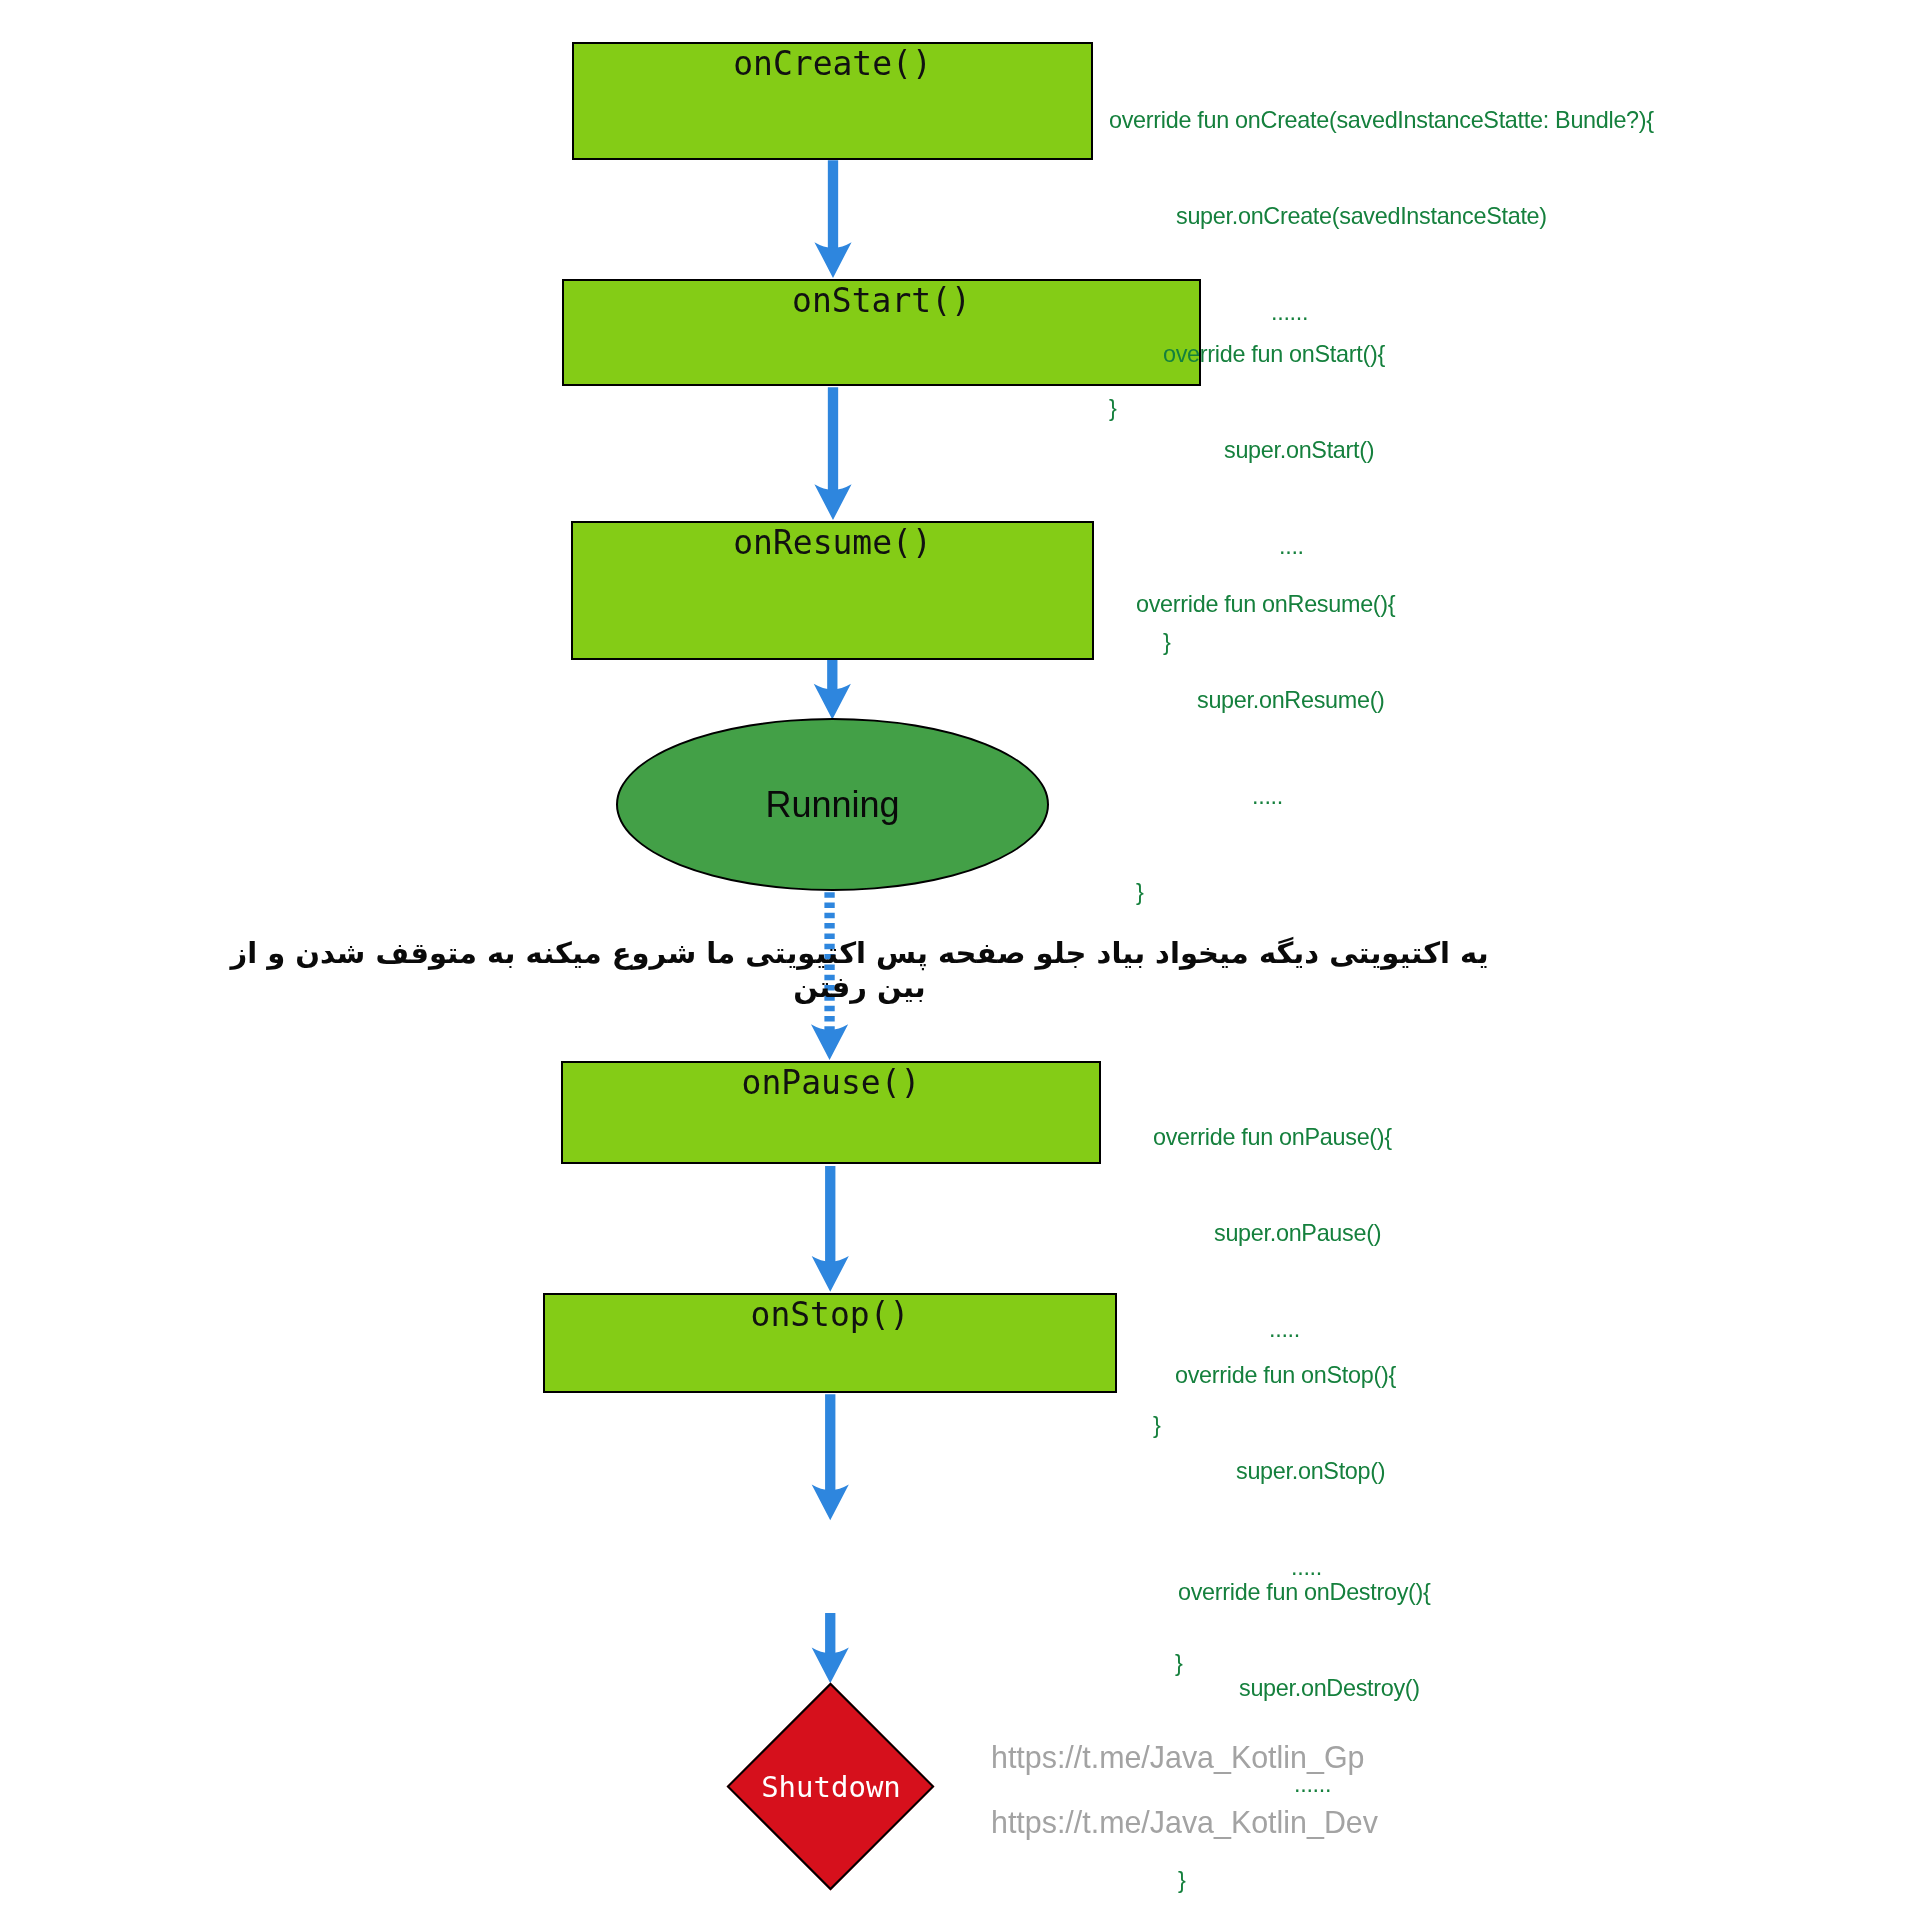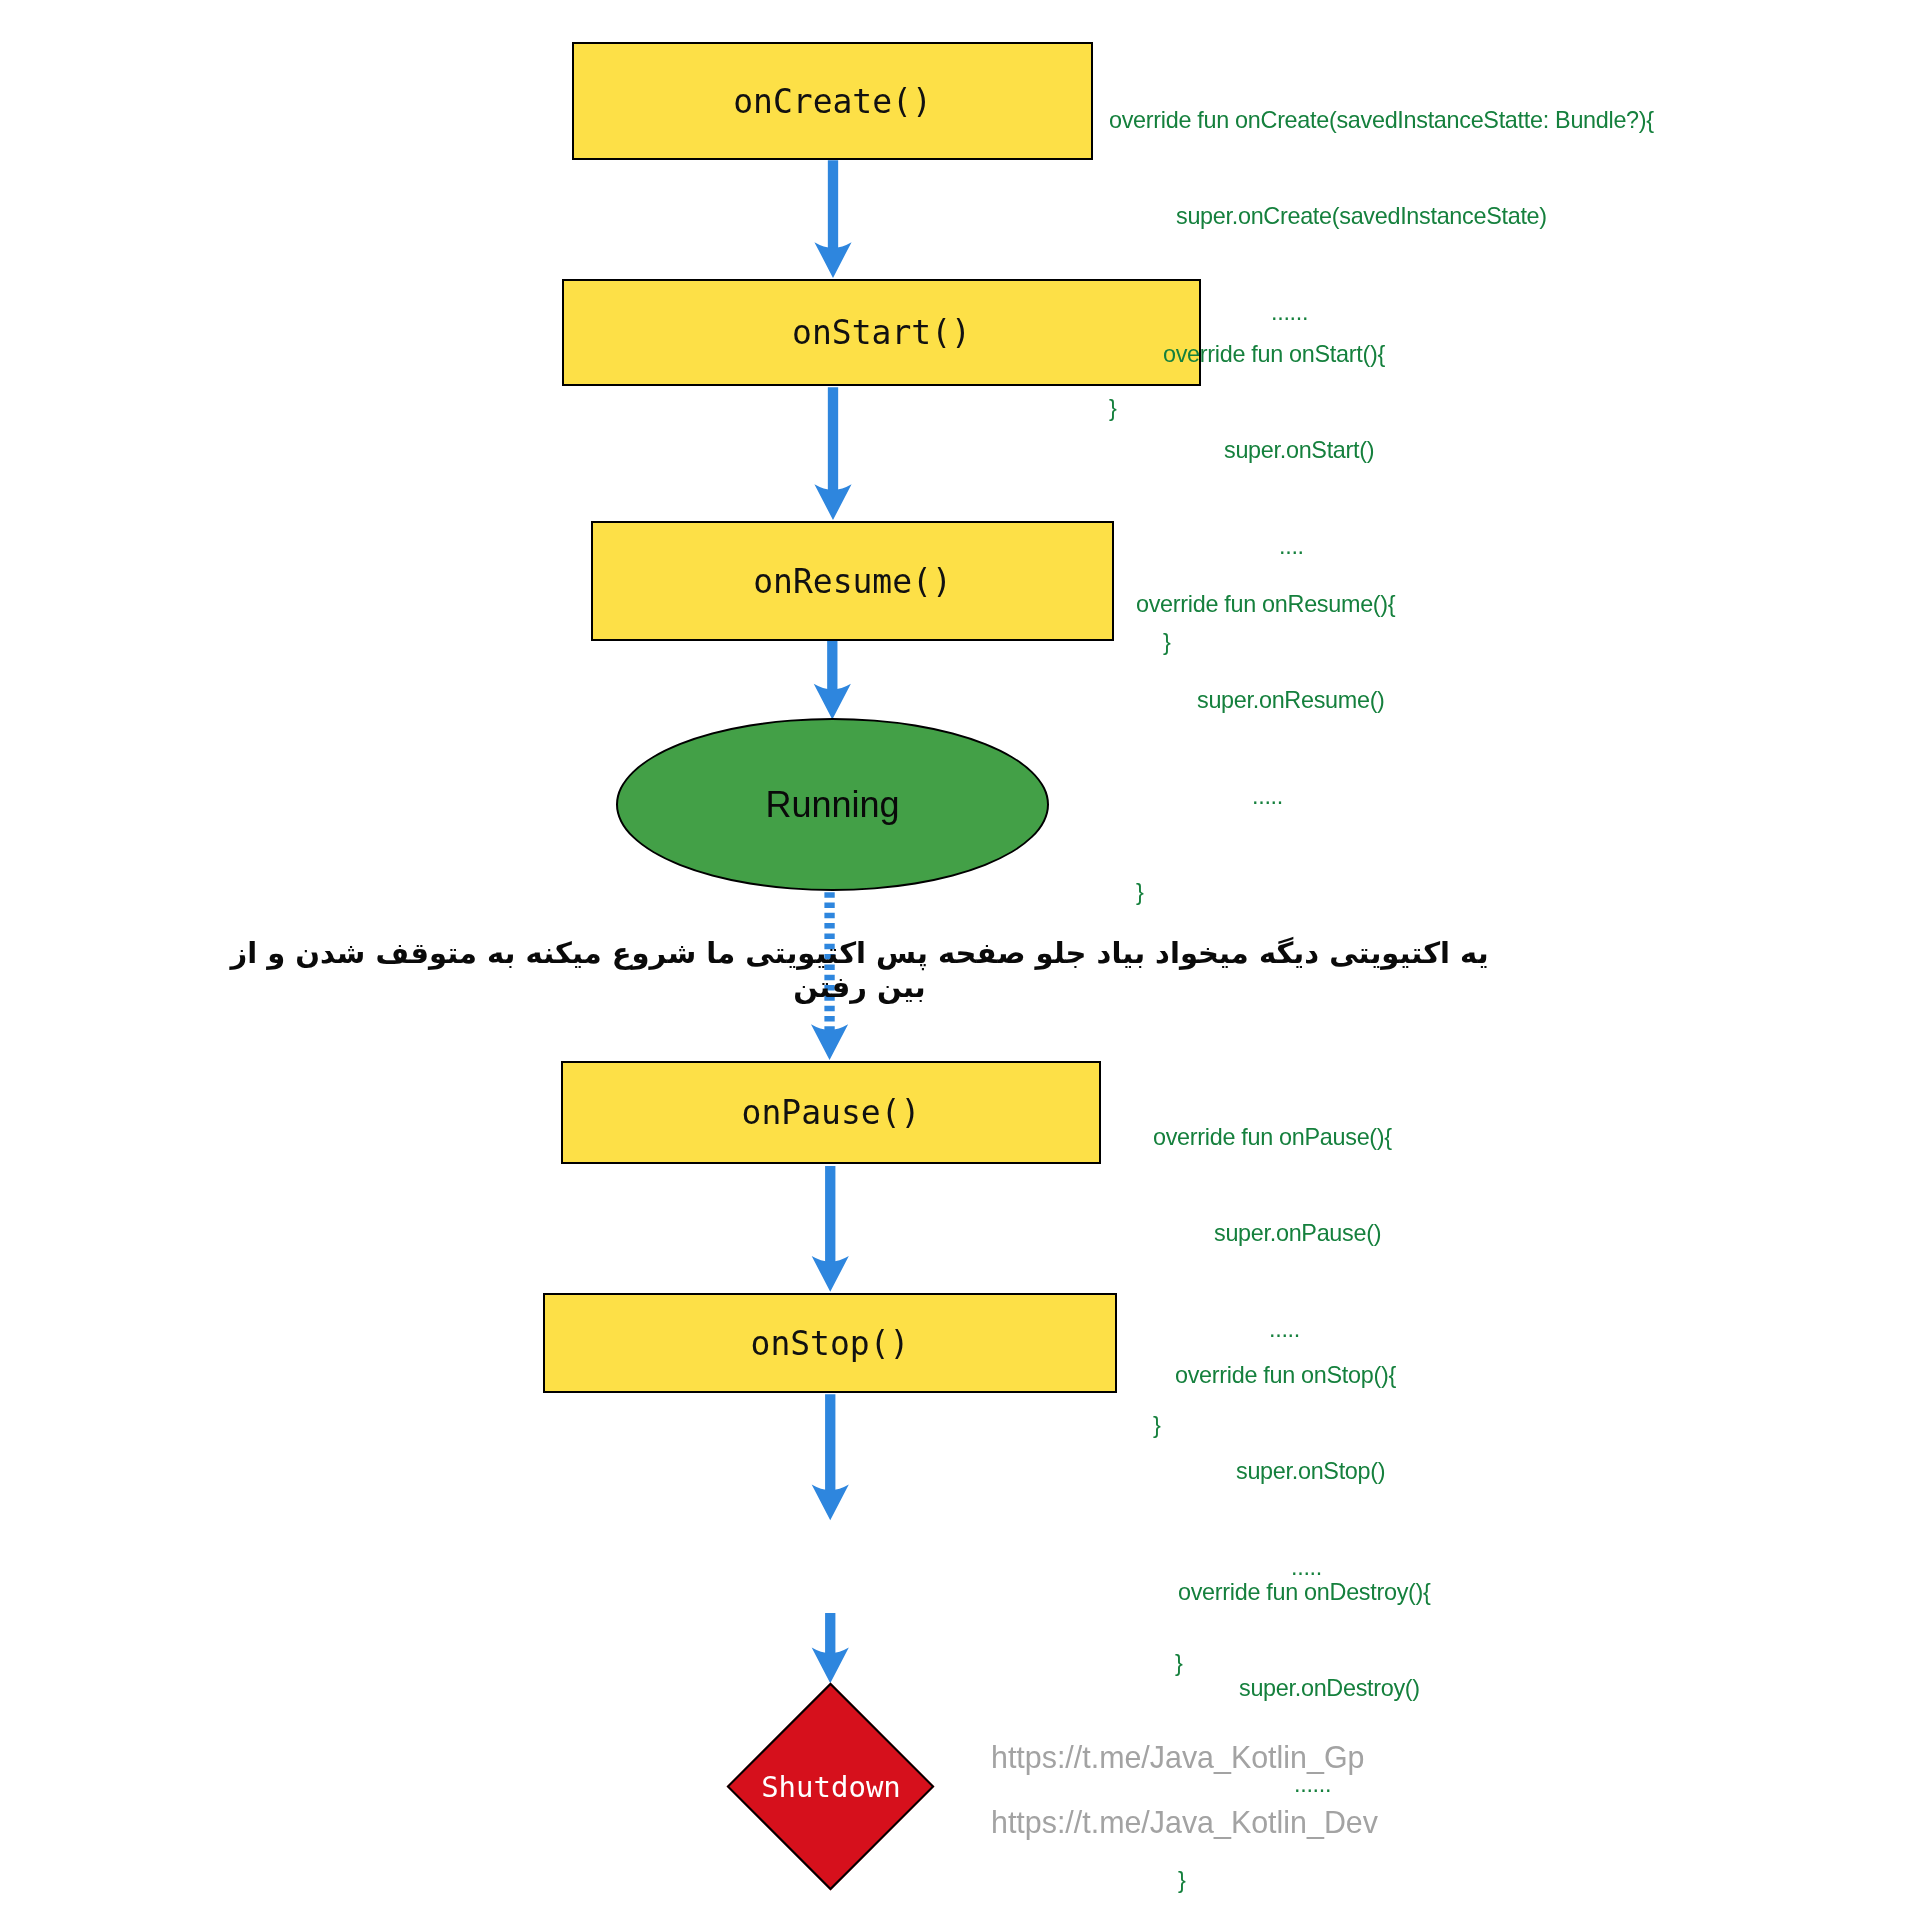--- a/index.html
+++ b/index.html
@@ -12,23 +12,23 @@
   #canvas{
     position:relative;
     width:1926px;height:1926px;
     background:#ffffff;
     font-family:"Liberation Sans",sans-serif;
     overflow:hidden;
   }
   #arrow-layer{position:absolute;left:0;top:0;z-index:1;}
   .node{
     position:absolute;
-    background:#fde047;
+    background:#84cc16;
     border:2.1px solid #000000;
-    display:flex;align-items:center;justify-content:center;
+    display:flex;align-items:flex-start;justify-content:center;
     z-index:2;
     box-sizing:border-box;
   }
   .node .lbl{
     font-family:"DejaVu Sans Mono","Liberation Mono",monospace;
     font-size:33px;color:#111111;
     white-space:nowrap;
   }
   .ellipse{
     position:absolute;
@@ -134,21 +134,21 @@
   </svg>
 
   <div class="node" style="left:572px;top:42px;width:521px;height:118px;">
     <span class="lbl">onCreate()</span>
   </div>
 
   <div class="node" style="left:562px;top:279px;width:639px;height:107px;">
     <span class="lbl">onStart()</span>
   </div>
 
-  <div class="node" style="left:571px;top:521px;width:523px;height:120px;margin-left:20px;">
+  <div class="node" style="left:571px;top:521px;width:523px;height:139px;">
     <span class="lbl">onResume()</span>
   </div>
 
   <div class="ellipse" style="left:616px;top:718px;width:433px;height:173px;">
     <span class="lbl">Running</span>
   </div>
 
   <div class="node" style="left:561px;top:1061px;width:540px;height:103px;">
     <span class="lbl">onPause()</span>
   </div>

